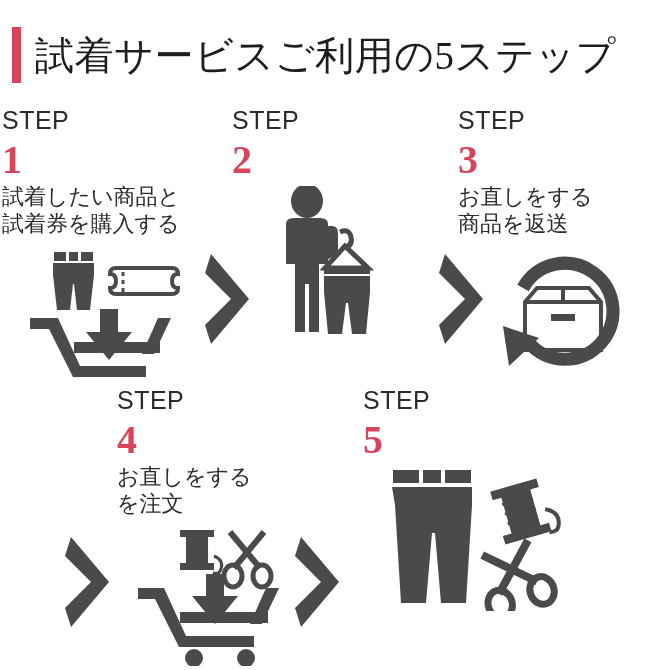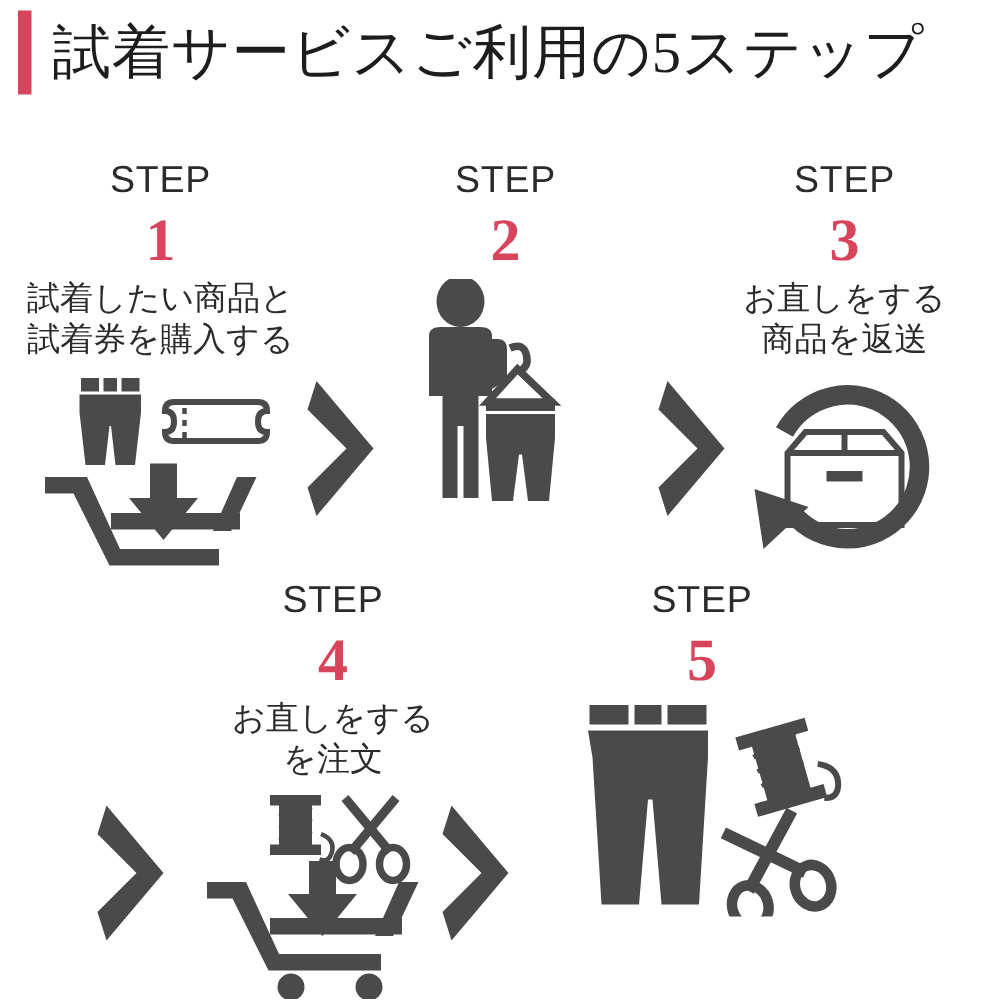--- a/index.html
+++ b/index.html
@@ -14,21 +14,21 @@
     overflow: hidden;
     font-family: "Liberation Sans", sans-serif;
     color: #2b2b2b;
     -webkit-font-smoothing: antialiased;
   }
 
   
   #title-block {
     position: absolute;
     left: 0;
-    top: 4px;
+    top: 24px;
     width: 670px;
     height: 62px;
     display: flex;
     align-items: center;
   }
   #title-bar {
     width: 9px;
     height: 56px;
     background: #d8445c;
     margin-left: 12px;
@@ -41,39 +41,39 @@
     color: #1d1d1d;
     margin-left: 14px;
     letter-spacing: 0.5px;
     white-space: nowrap;
   }
 
   
   .step {
     position: absolute;
     width: 210px;
-    text-align: center;
+    text-align: left;
   }
   .step-label {
     font-family: "Liberation Sans", sans-serif;
     font-size: 25px;
     color: #2b2b2b;
     line-height: 1;
     letter-spacing: 0.5px;
   }
   .step-num {
     font-family: "Liberation Serif", "DejaVu Serif", serif;
     font-weight: bold;
     font-size: 40px;
     line-height: 1;
     color: #d8445c;
     margin-top: 7px;
   }
   .step-desc {
-    font-family: Liberation Serif, serif;
+    font-family: Liberation Mono, monospace;
     font-size: 22px;
     line-height: 1.22;
     color: #2b2b2b;
     margin-top: 6px;
     white-space: pre-line;
   }
   .step-icon {
     margin-top: 6px;
     display: flex;
     justify-content: center;

